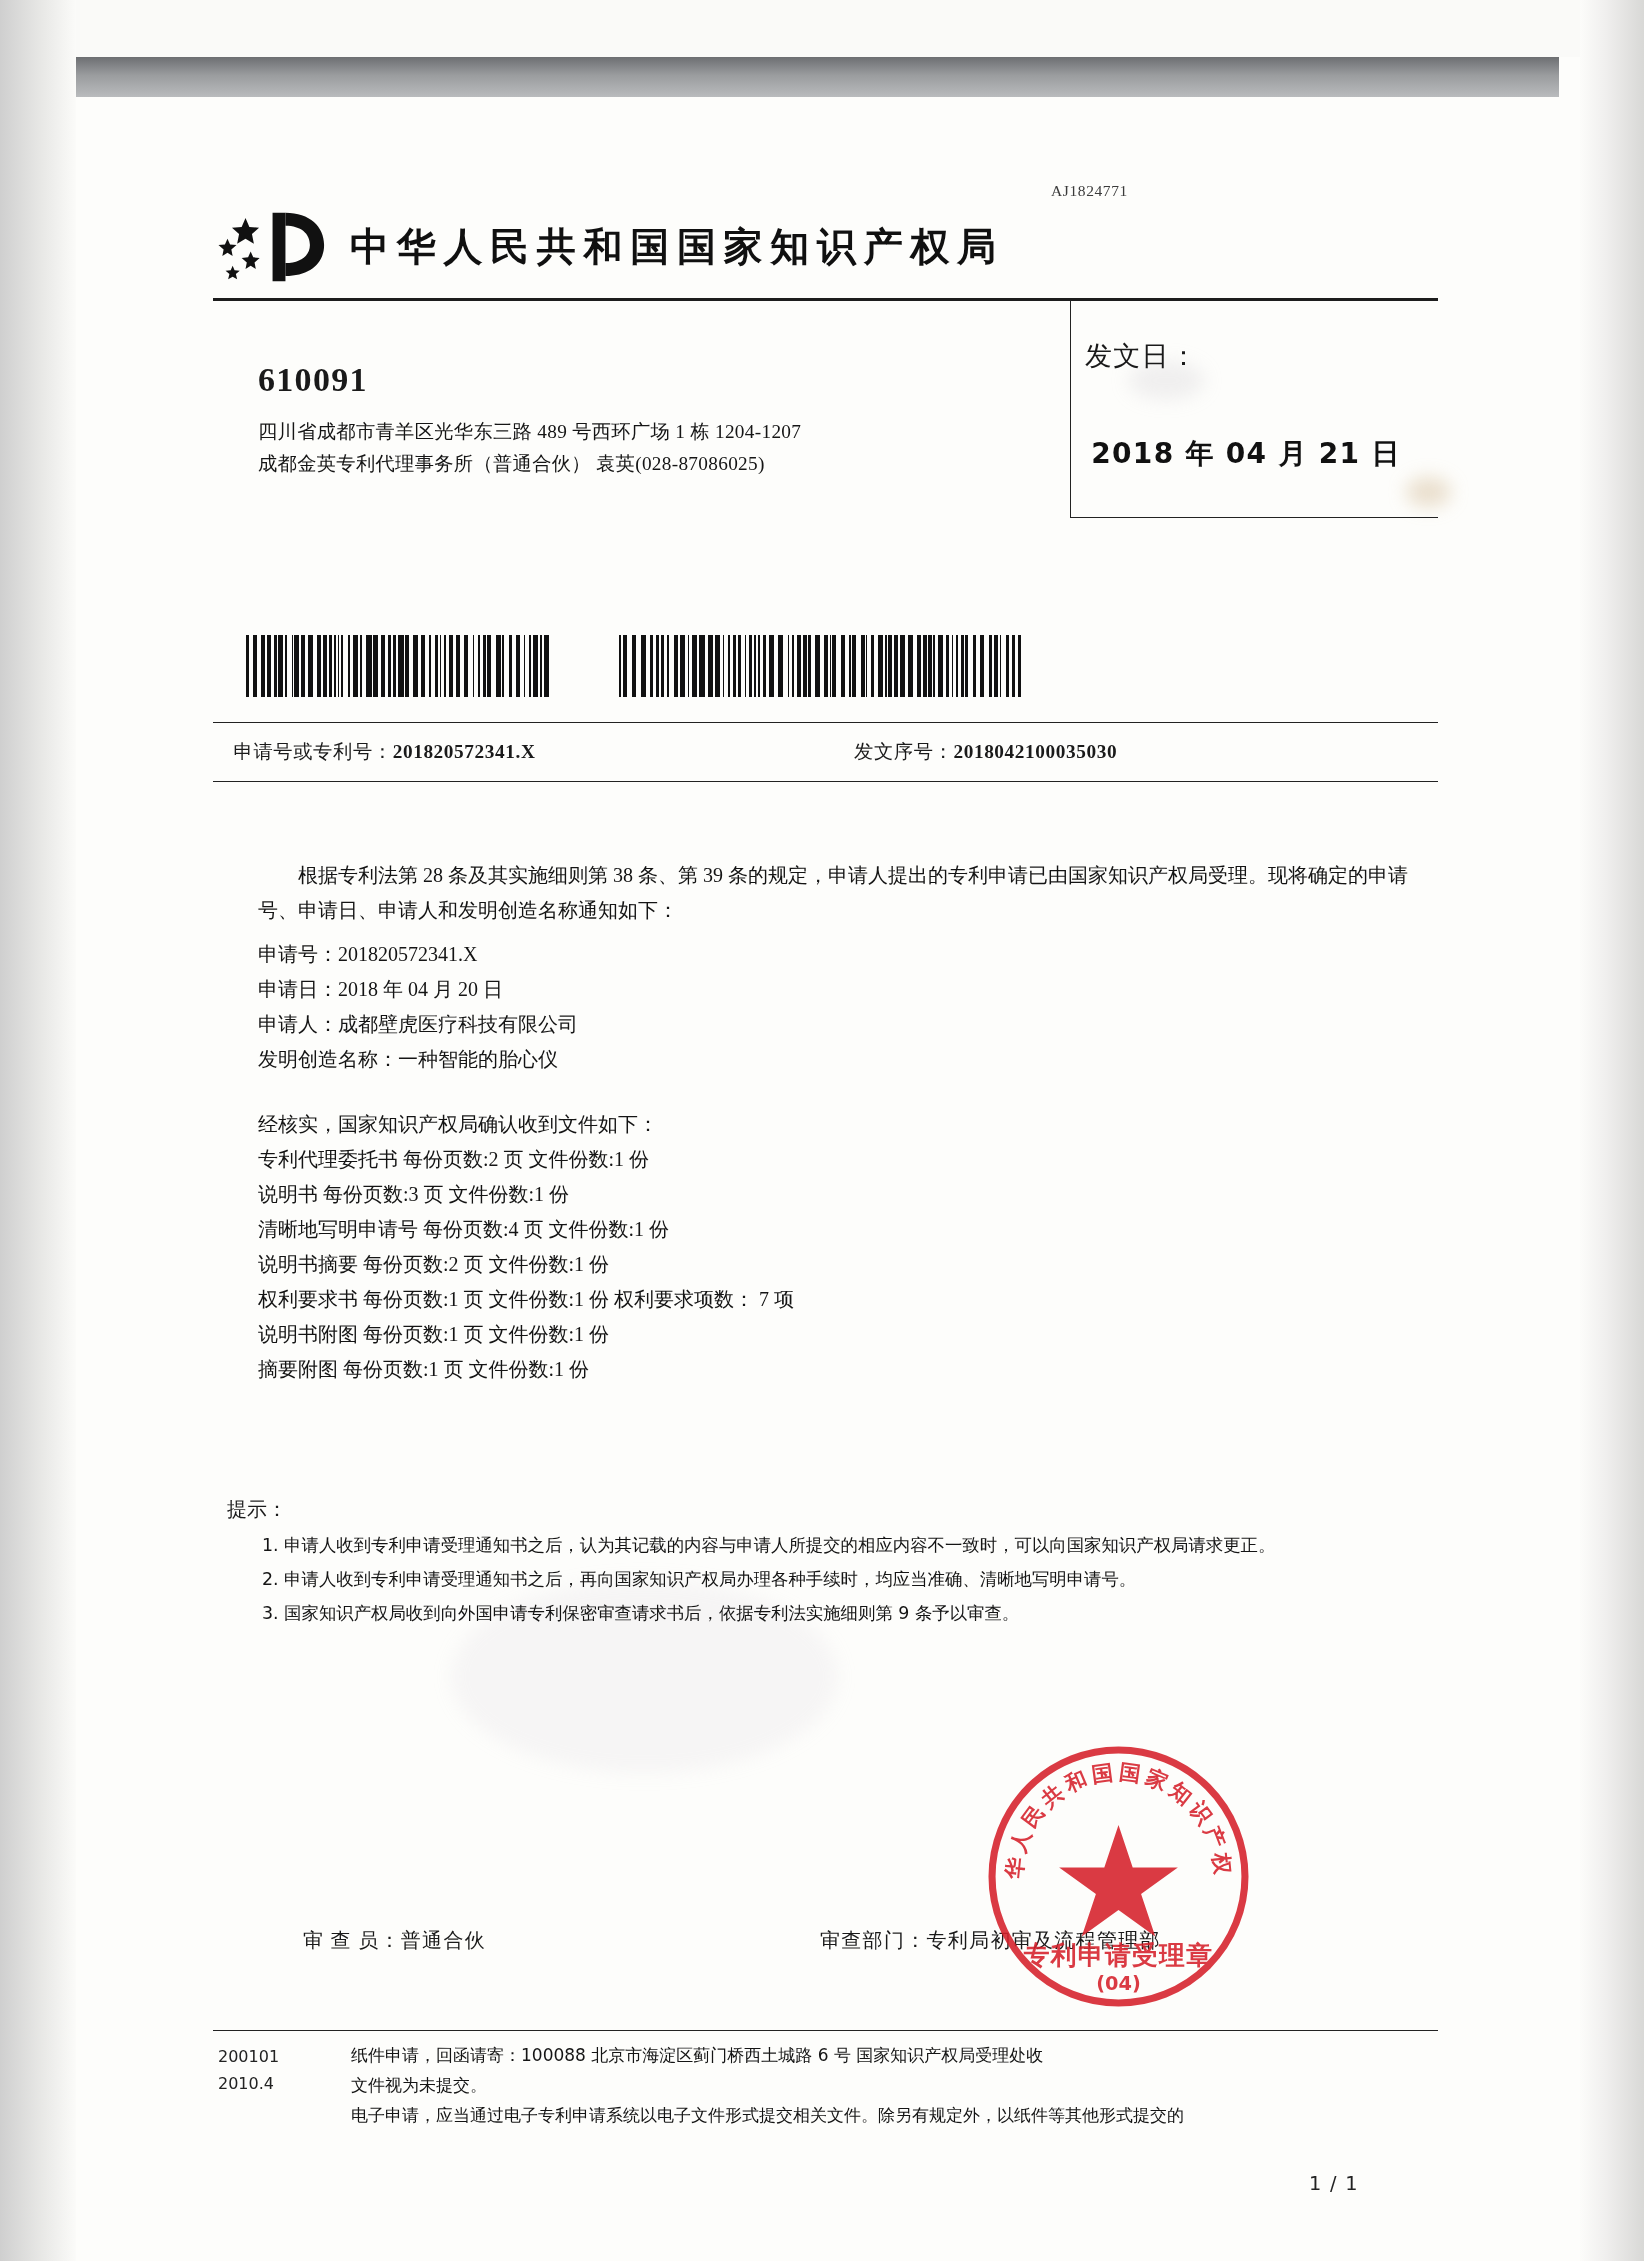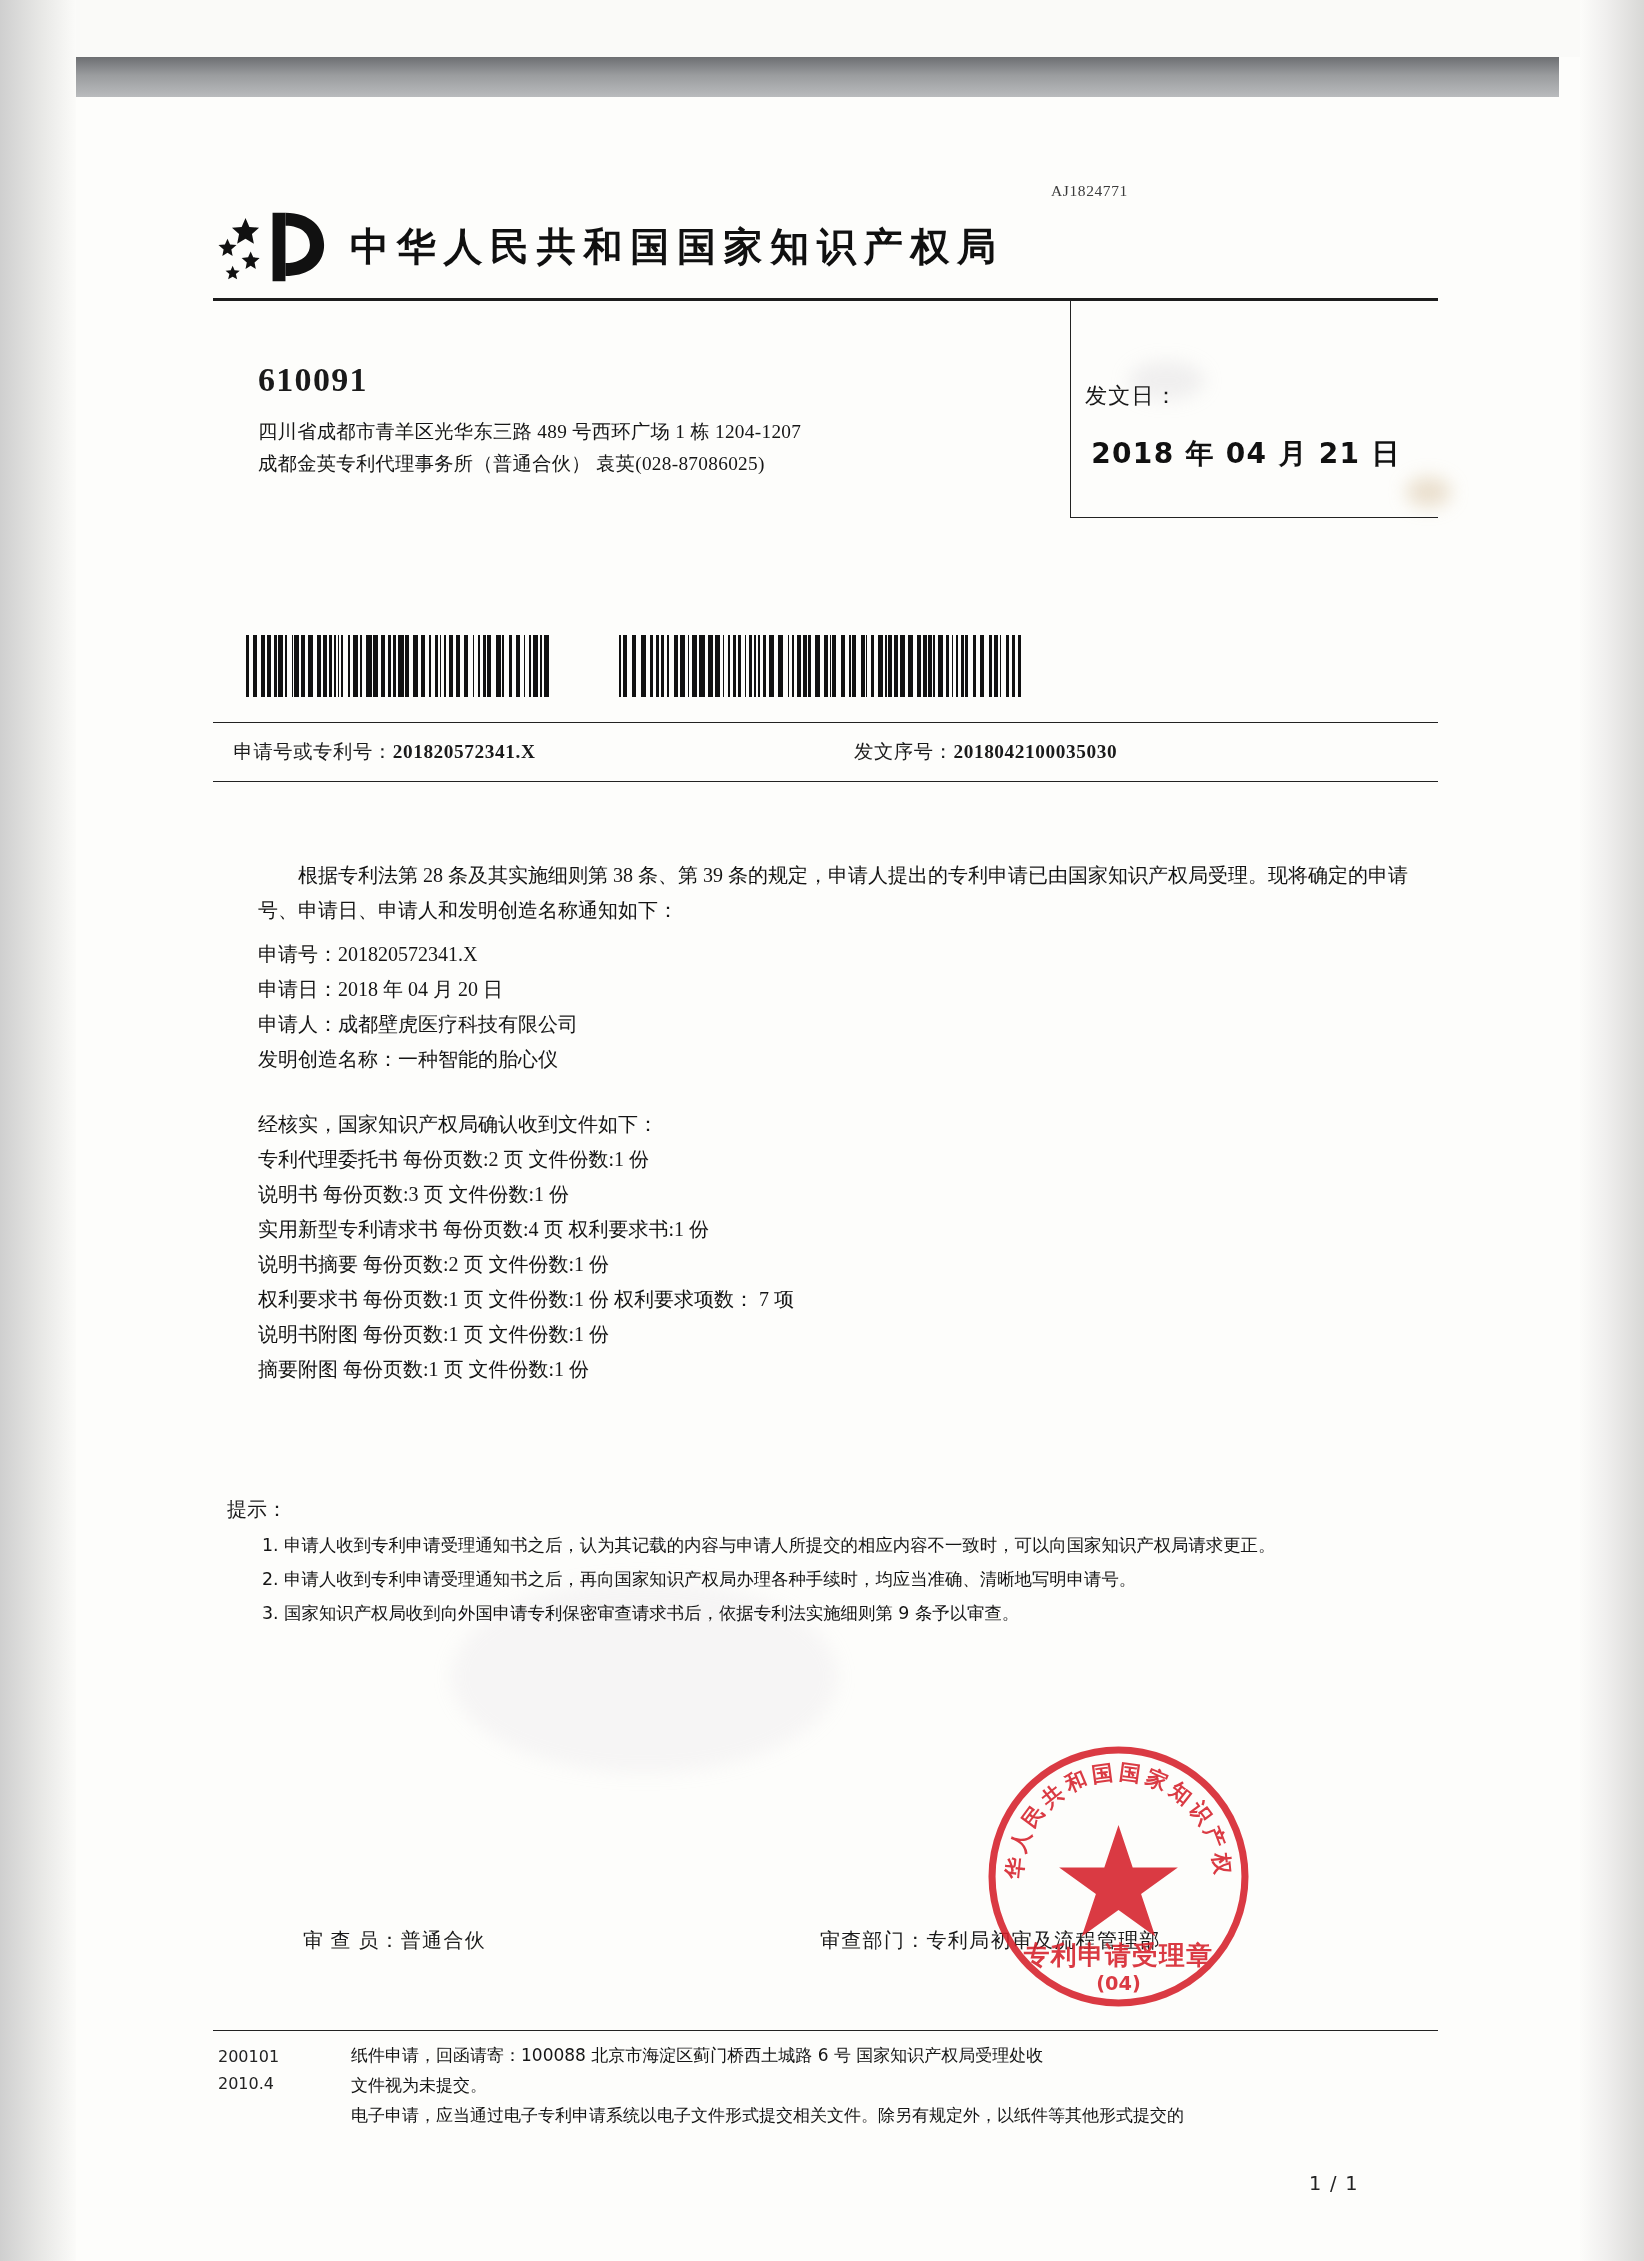--- a/index.html
+++ b/index.html
@@ -119,23 +119,22 @@
     position: absolute;
     left: 1072px;
     top: 322px;
     width: 366px;
     height: 193px;
   }
   .date-label {
     position: absolute;
     left: 13px;
     top: 15.5px;
-    font-size: 22px;
+    font-size: 27px;
     letter-spacing: 1.3px;
-    margin-top: 43px;
   }
   .date-value {
     position: absolute;
     left: 19.3px;
     top: 113px;
     font-family: "DejaVu Sans", sans-serif;
     font-size: 28px;
     font-weight: 700;
     letter-spacing: 1.3px;
     color: #111;
@@ -584,21 +583,21 @@
     <p class="indent">根据专利法第 28 条及其实施细则第 38 条、第 39 条的规定，申请人提出的专利申请已由国家知识产权局受理。现将确定的申请号、申请日、申请人和发明创造名称通知如下：</p>
     <div class="gap-s"></div>
     <p>申请号：201820572341.X</p>
     <p>申请日：2018 年 04 月 20 日</p>
     <p>申请人：成都壁虎医疗科技有限公司</p>
     <p>发明创造名称：一种智能的胎心仪</p>
     <div class="gap-m"></div>
     <p>经核实，国家知识产权局确认收到文件如下：</p>
     <p>专利代理委托书 每份页数:2 页  文件份数:1 份</p>
     <p>说明书 每份页数:3 页  文件份数:1 份</p>
-    <p>实用新型专利请求书 每份页数:4 页  权利要求书:1 份</p>
+    <p>清晰地写明申请号 每份页数:4 页  文件份数:1 份</p>
     <p>说明书摘要 每份页数:2 页  文件份数:1 份</p>
     <p>权利要求书 每份页数:1 页  文件份数:1 份  权利要求项数：   7 项</p>
     <p>说明书附图 每份页数:1 页  文件份数:1 份</p>
     <p>摘要附图 每份页数:1 页  文件份数:1 份</p>
   </div>
 
   <div class="tips-title">提示：</div>
   <div class="tips">
     <p>1. 申请人收到专利申请受理通知书之后，认为其记载的内容与申请人所提交的相应内容不一致时，可以向国家知识产权局请求更正。</p>
     <p>2. 申请人收到专利申请受理通知书之后，再向国家知识产权局办理各种手续时，均应当准确、清晰地写明申请号。</p>

